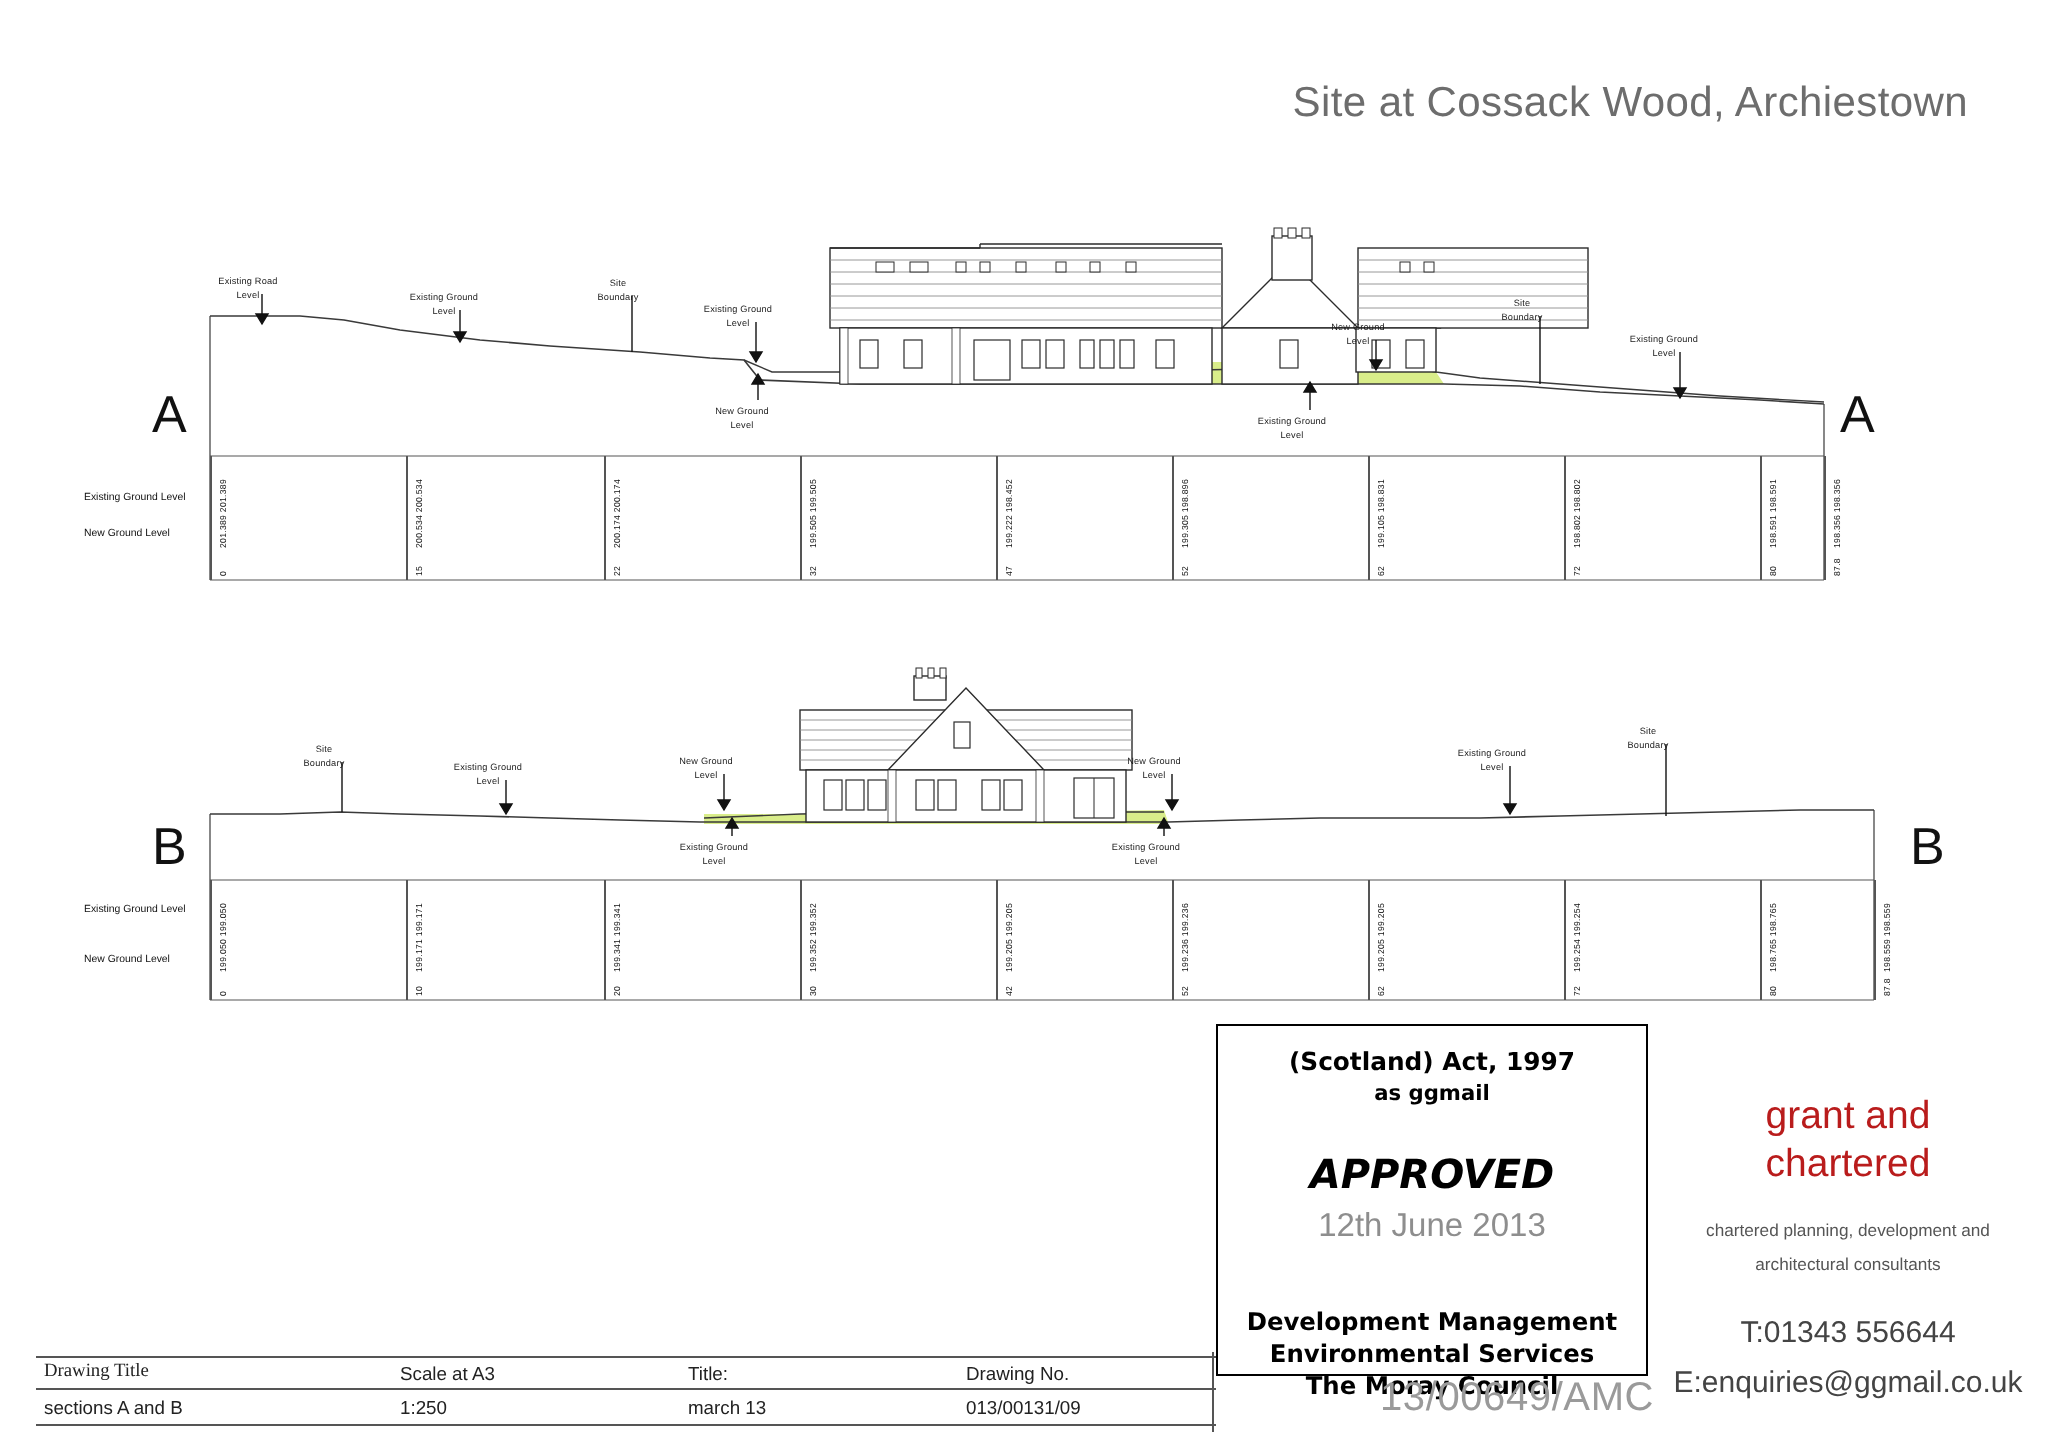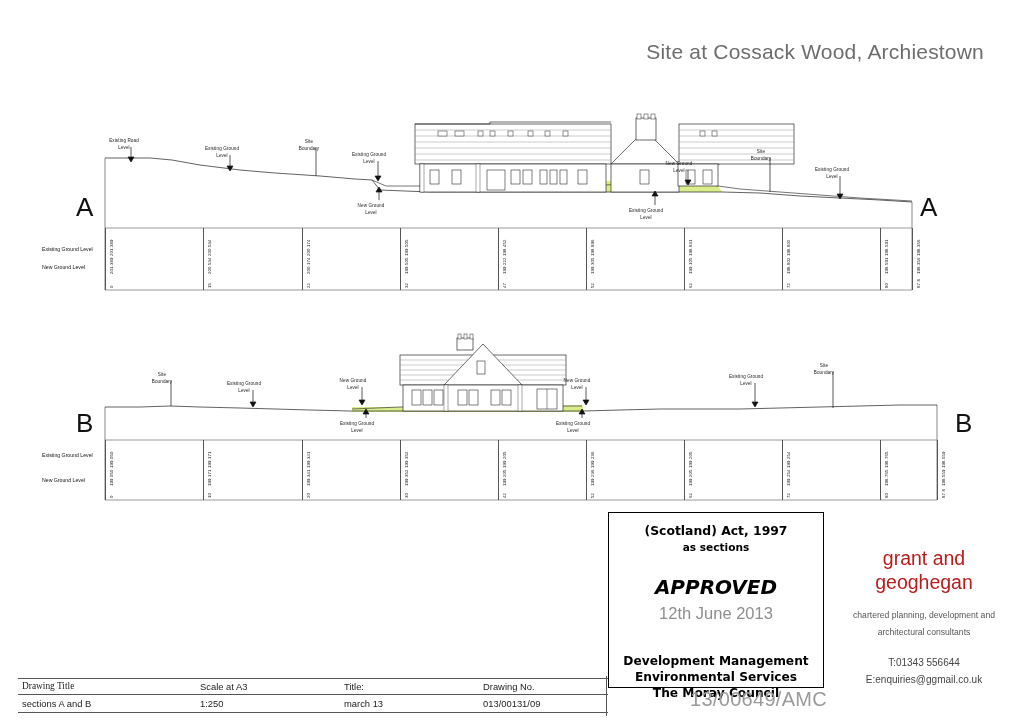--- a/index.html
+++ b/index.html
@@ -132,21 +132,21 @@
     line-height: 1.25;
     color: #b91c1c;
   }
   .firm .sub {
     font-size: 8.6px;
     line-height: 2.0;
     margin-top: 12px;
     color: #555;
   }
   .firm .contact {
-    font-size: 10px;
+    font-size: 15px;
     line-height: 1.65;
     margin-top: 14px;
     color: #444;
   }
 
   
   .refno {
     position: absolute;
     left: 690px;
     top: 688px;
@@ -473,31 +473,31 @@
       <div style="position: absolute; left: 880px; top: 440px; width: 0.8px; height: 60px; background: rgb(85, 85, 85);"></div>
       <div class="vtext" style="left: 884px; top: 486px;">198.765 198.765</div>
       <div class="vtext" style="left: 884px; top: 498px;">80</div>
       <div style="position: absolute; left: 937px; top: 440px; width: 0.8px; height: 60px; background: rgb(85, 85, 85);"></div>
       <div class="vtext" style="left: 941px; top: 486px;">198.559 198.559</div>
       <div class="vtext" style="left: 941px; top: 498px;">87.8</div>
     </div>
 
   <div class="stamp">
     <div class="l2">(Scotland) Act, 1997</div>
-    <div class="l3">as sections</div>
+    <div class="l3">as ggmail</div>
     <div class="approved">APPROVED</div>
     <div class="date">12th June 2013</div>
     <div class="dept">Development Management</div>
     <div class="dept" style="margin-top:0;">Environmental Services</div>
     <div class="dept" style="margin-top:0;">The Moray Council</div>
   </div>
 
   <div class="firm">
     <div class="name">grant and</div>
-    <div class="name">geoghegan</div>
+    <div class="name">chartered</div>
     <div class="sub">chartered planning, development and</div>
     <div class="sub" style="margin-top:0;">architectural consultants</div>
     <div class="contact">T:01343 556644</div>
     <div class="contact" style="margin-top:0;">E:enquiries@ggmail.co.uk</div>
   </div>
 
   <div class="refno">13/00649/AMC</div>
 
   <div class="titleblock">
     <div class="tb-rule" style="top:0px;"></div>

